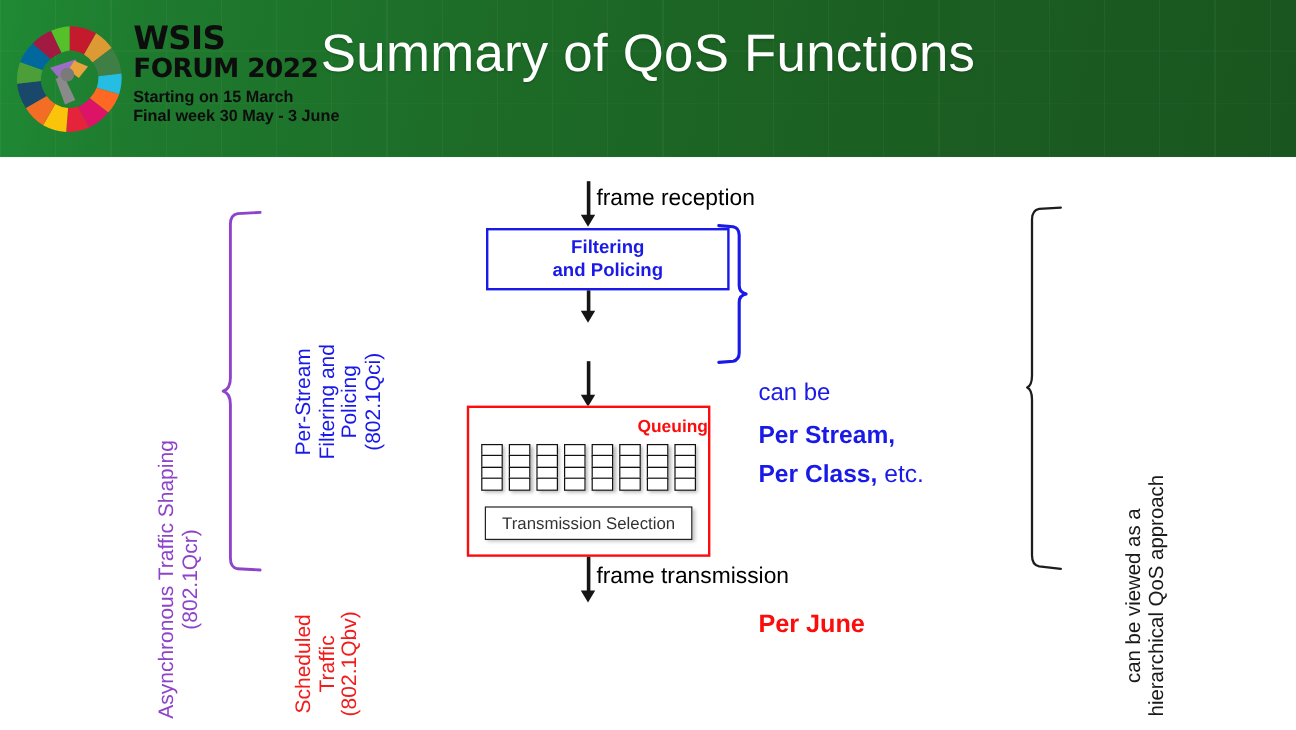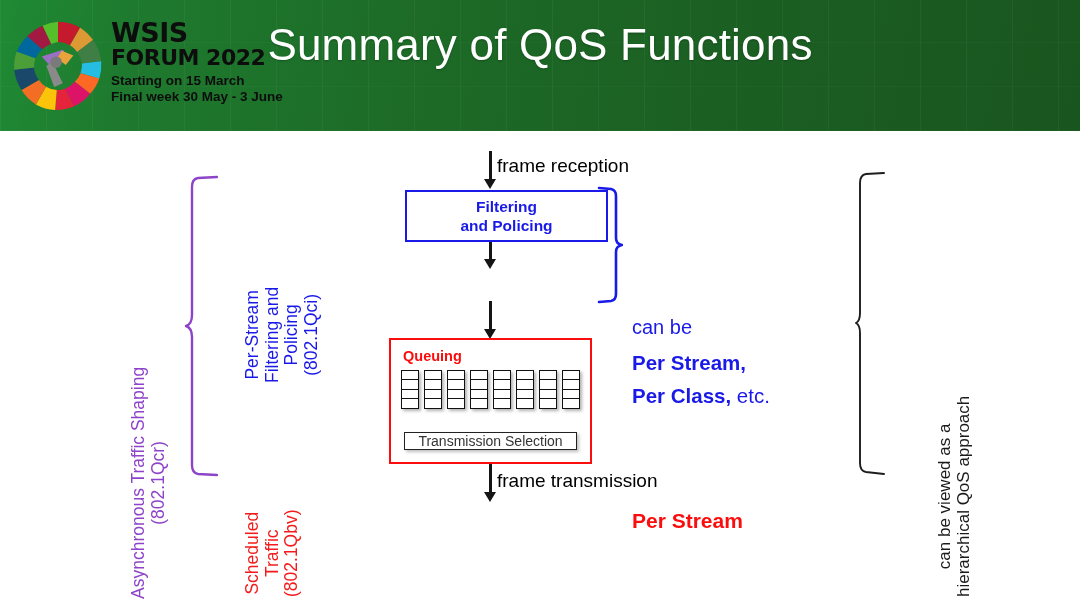--- a/index.html
+++ b/index.html
@@ -72,32 +72,32 @@
   .box-blue{
     position:absolute;border:2.5px solid #1a1ae8;background:#fff;
     display:flex;align-items:center;justify-content:center;text-align:center;
     color:#1a1ae8;font-weight:bold;font-size:15.5px;line-height:19px;
     box-sizing:border-box;
   }
   .box-queuing{
     position:absolute;border:2.5px solid #fc0d0d;background:#fff;box-sizing:border-box;
   }
   .queuing-title{
-    position:absolute;left:12px;top:8px;width:100%;text-align:left;
+    position:absolute;left:0;top:8px;width:100%;text-align:right;
     color:#fc0d0d;font-weight:bold;font-size:14.5px;
   }
   .queues{position:absolute;left:0;top:30px;width:100%;display:flex;justify-content:center;gap:5px;}
   .queue{
     width:18px;display:flex;flex-direction:column;
     box-shadow:2px 2px 3px rgba(0,0,0,.30);
   }
   .qcell{height:11px;border:1.6px solid #111;background:#fff;margin-top:-1.6px;box-sizing:border-box;}
   .qcell:first-child{margin-top:0;}
   .tx-select{
-    position:absolute;left:13px;bottom:12px;right:13px;height:18px;
+    position:absolute;left:13px;bottom:12px;right:13px;height:28px;
     border:1.8px solid #222;background:#fff;
     display:flex;align-items:center;justify-content:center;
     color:#333;font-size:14px;box-shadow:2px 2px 3px rgba(0,0,0,.25);
     box-sizing:border-box;
   }
 
   
   .rt{position:absolute;white-space:nowrap;color:#1a1ae8;}
   .rt-canbe{left:632px;top:185px;font-size:20px;text-align:center;}
   .rt-ps{left:632px;top:220px;font-size:20.5px;font-weight:bold;}
@@ -248,21 +248,21 @@
 
     <div class="arrow-line" style="left:489px;top:333px;height:32px;"></div>
     <div class="arrow-head" style="left:483.5px;top:361px;"></div>
     <div class="flow-label" style="left:497px;top:339px;">frame transmission</div>
 
     <div class="rt rt-canbe">can be</div>
     <div class="rt rt-pc">
       <span>Per Class,</span><span class="light"> etc.</span>
     </div>
     <div class="rt rt-ps">Per Stream,</div>
-    <div class="rt rt-perclass">Per Stream</div>
+    <div class="rt rt-perclass">Per June</div>
 
     <svg class="brace" style="left:855px;top:40px;width:30px;height:306px;" viewBox="0 0 30 306">
       <path d="M29 2 L11 3 Q5 4 5 12 L5 142 Q5 150 1 152 Q5 154 5 162 L5 292 Q5 300 11 301 L29 303" fill="none" stroke="#1d1d1d" stroke-width="1.9" stroke-linecap="round" stroke-linejoin="round"></path>
     </svg>
 
     <div class="vlabel black lbl-hier">
       can be viewed as a<br>hierarchical QoS approach
     </div>
 
   </div>

